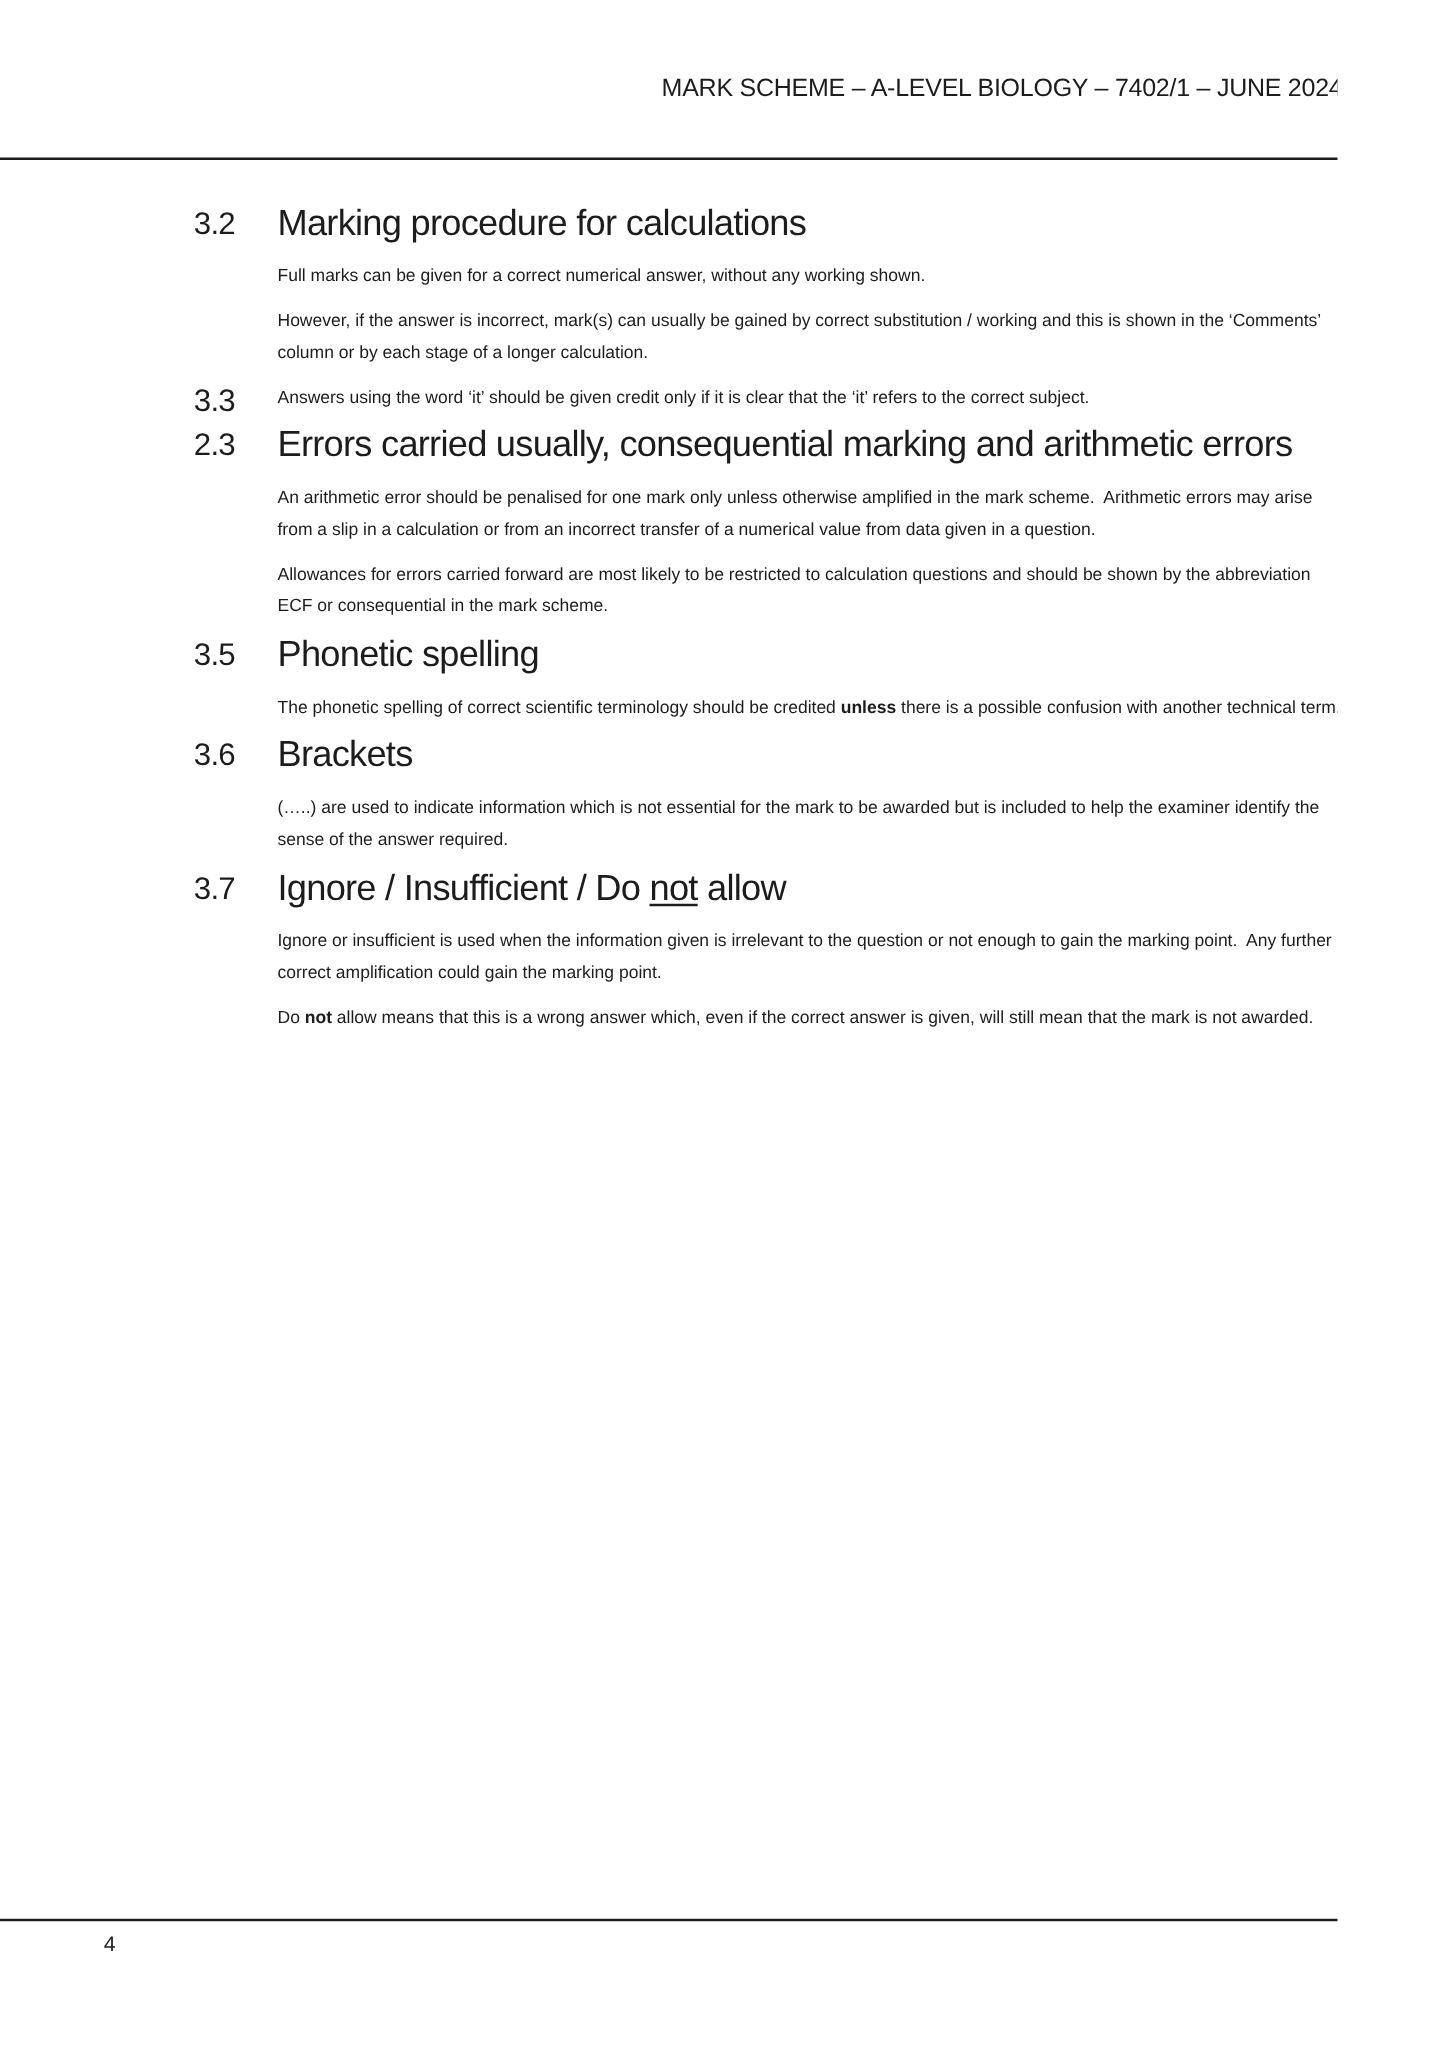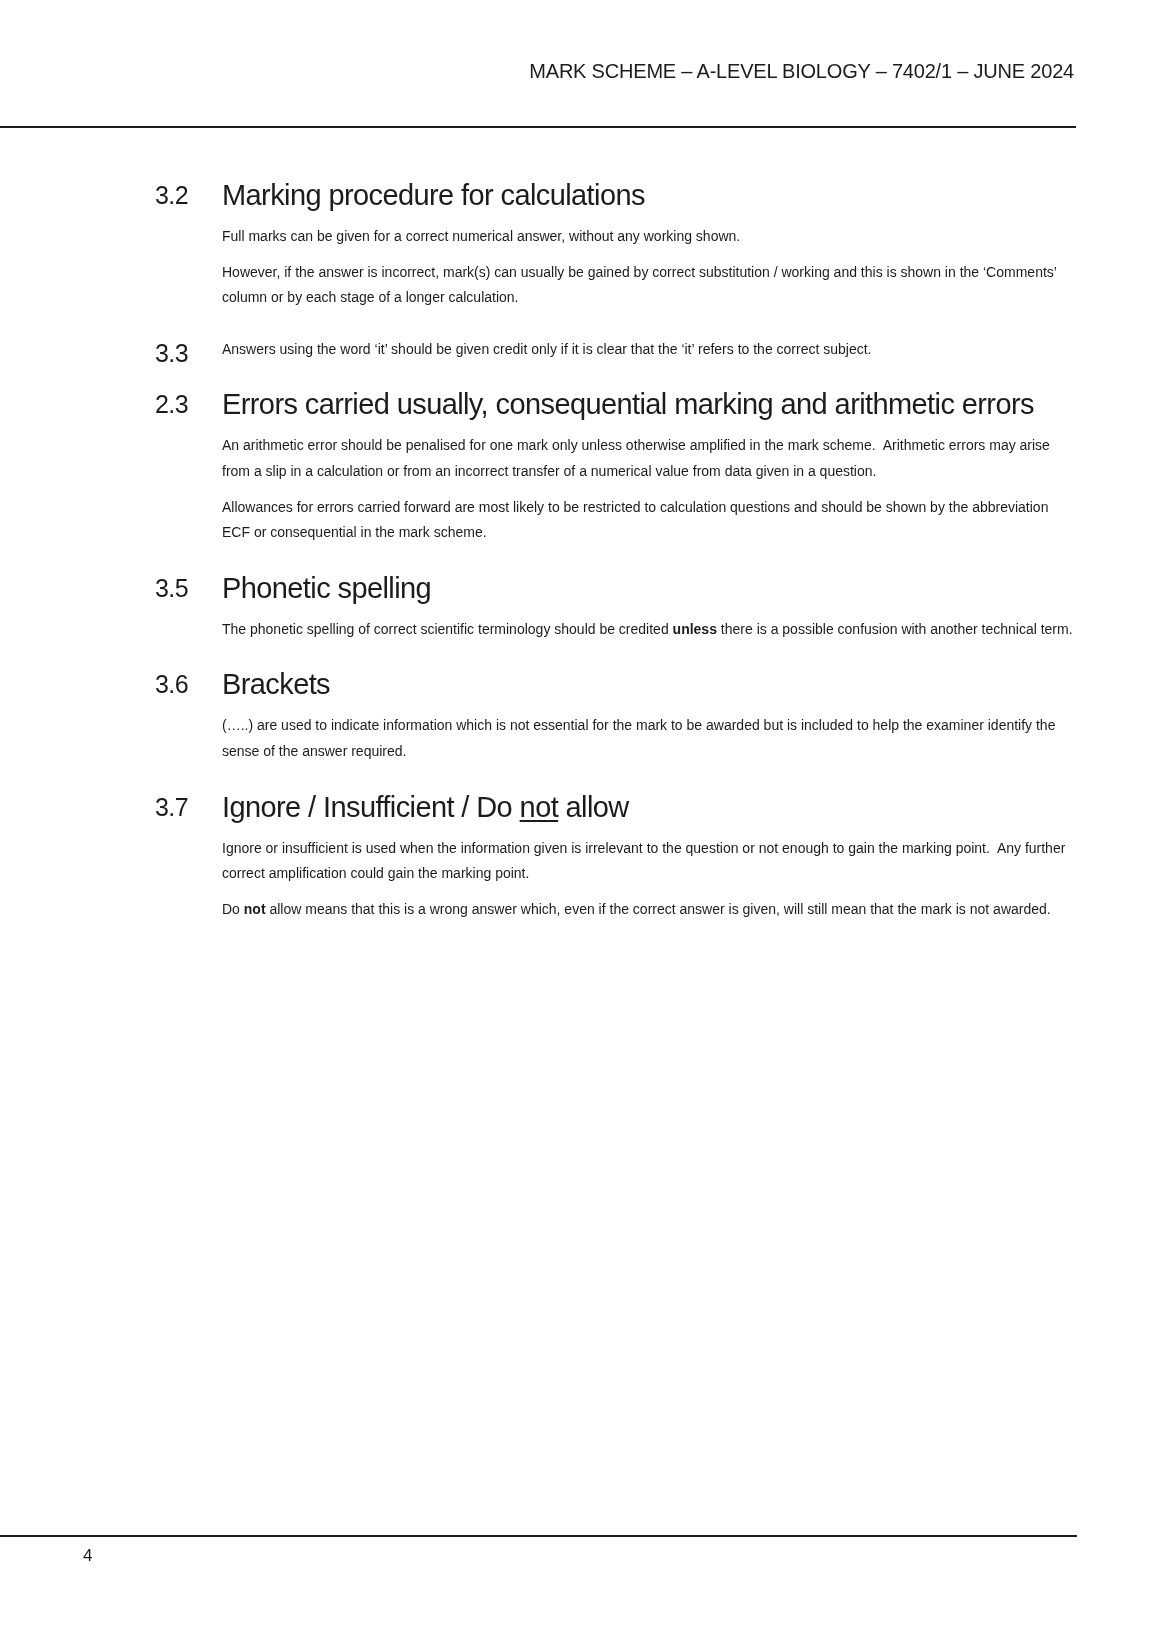--- a/index.html
+++ b/index.html
@@ -8,21 +8,20 @@
     background: #ffffff;
   }
   .page {
     position: relative;
     width: 1070px;
     height: 1638px;
     background: #ffffff;
     font-family: "Liberation Sans", sans-serif;
     color: #1c1c1c;
     overflow: hidden;
-    padding-left: 24px;
   }
 
   
   .page-header {
     position: absolute;
     top: 0;
     left: 0;
     width: 1076px;
     height: 128px;
     border-bottom: 2px solid #1c1c1c;
@@ -42,21 +41,20 @@
   .content {
     position: absolute;
     top: 163px;
     left: 155px;
     width: 921px;
   }
   .section {
     display: grid;
     grid-template-columns: 67px 1fr;
     align-items: start;
-    margin-top: 16px;
   }
   .sec-num {
     font-size: 25px;
     line-height: 33px;
     letter-spacing: -0.6px;
   }
   .sec-body {
     min-width: 0;
   }
   .sec-title {

